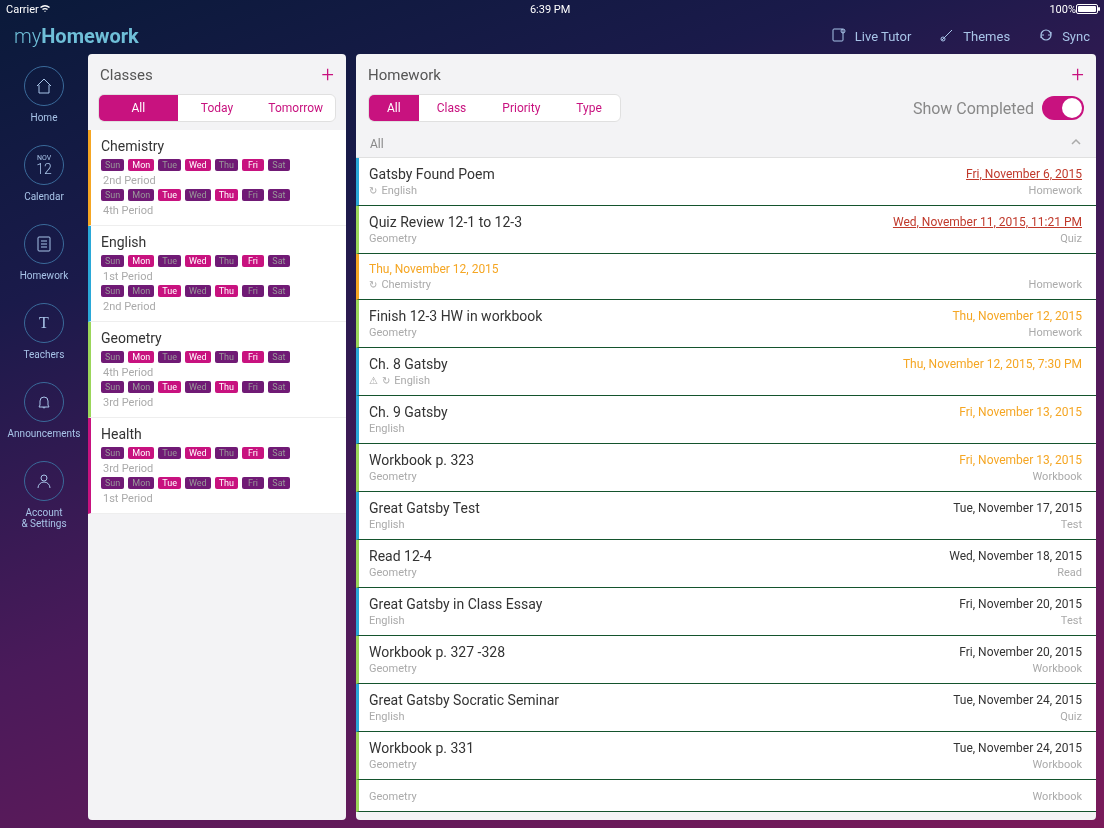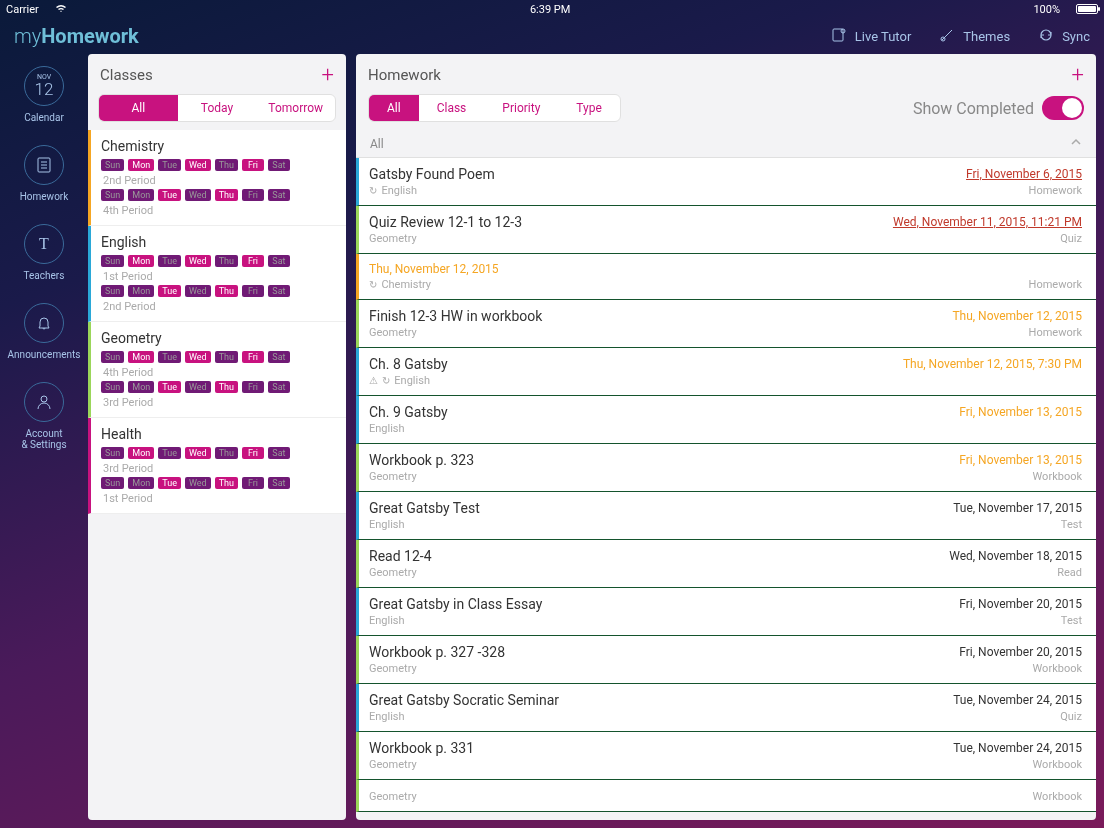--- a/index.html
+++ b/index.html
@@ -1,34 +1,34 @@
 <!DOCTYPE html>
 <html><head>
 <meta charset="utf-8">
 <style>
 * { margin:0; padding:0; box-sizing:border-box; font-family:-apple-system,BlinkMacSystemFont,"Segoe UI",Roboto,Helvetica,Arial,sans-serif; }
 html,body { width:1104px; height:828px; overflow:hidden; }
 body { background: linear-gradient(160deg, #0a1a3a 0%, #1a1a4a 25%, #4a1a5a 55%, #7a1a5a 100%); color:#fff; }
 
 .status-bar { display:flex; justify-content:space-between; align-items:center; height:18px; padding:0 6px; font-size:11px; color:#fff; }
-.status-left, .status-right { display:flex; align-items:center; gap:16px; }
+.status-left, .status-right { display:flex; align-items:center; gap:0; }
 
 .topbar { display:flex; justify-content:space-between; align-items:center; height:36px; padding:0 14px; }
 .logo { font-size:20px; color:#6fbfd8; }
 .logo .my { font-weight:300; }
 .logo .hw { font-weight:700; }
 .top-actions { display:flex; gap:28px; align-items:center; }
 .top-action { display:flex; align-items:center; gap:8px; font-size:13px; color:#a8c4e8; cursor:pointer; }
 
 .workspace { display:flex; height:calc(828px - 54px); }
 .sidebar { width:88px; display:flex; flex-direction:column; align-items:center; padding-top:12px; gap:22px; }
 .nav-item { display:flex; flex-direction:column; align-items:center; gap:6px; color:#a8c4e8; font-size:10px; text-align:center; cursor:pointer; width:80px; }
 .nav-icon { width:40px; height:40px; border:1px solid #3a6a9a; border-radius:50%; display:flex; align-items:center; justify-content:center; font-size:16px; }
 .nav-icon.cal { flex-direction:column; font-size:7px; line-height:1; }
-.nav-icon.cal .daynum { font-size:17px; font-weight:300; }
+.nav-icon.cal .daynum { font-size:14px; font-weight:300; }
 
 .panels { flex:1; display:flex; gap:10px; padding:0 8px 8px 0; }
 .panel { background:#f3f3f5; border-radius:4px; display:flex; flex-direction:column; overflow:hidden; }
 .panel.classes { width:258px; }
 .panel.homework { flex:1; }
 
 .panel-header { display:flex; align-items:center; justify-content:space-between; padding:10px 12px 8px; color:#555; font-size:15px; }
 .add-btn { color:#c8127f; font-size:22px; font-weight:300; cursor:pointer; line-height:1; }
 
 .seg { display:flex; background:#fff; border-radius:6px; margin:0 10px 8px; overflow:hidden; border:1px solid #e0e0e0; }
@@ -120,20 +120,28 @@
           </svg></span>
       <span>Sync</span>
     </div>
   </div>
 </div>
 
 <div class="workspace">
 
   <div class="sidebar">
     <div class="nav-item">
+      <div class="nav-icon">
+          <svg width="20" height="20" viewBox="0 0 20 20" fill="none" stroke="#a8c4e8" stroke-width="1">
+            <path d="M3 10 L10 3 L17 10 M5 9 V17 H15 V9"></path>
+          </svg>
+        </div>
+      <span>Home</span>
+    </div>
+    <div class="nav-item">
       <div class="nav-icon cal">
         <span>NOV</span>
         <span class="daynum">12</span>
       </div>
       <span>Calendar</span>
     </div>
     <div class="nav-item">
       <div class="nav-icon">
           <svg width="18" height="18" viewBox="0 0 18 18" fill="none" stroke="#a8c4e8" stroke-width="1">
             <rect x="3" y="2" width="12" height="14" rx="1"></rect>

